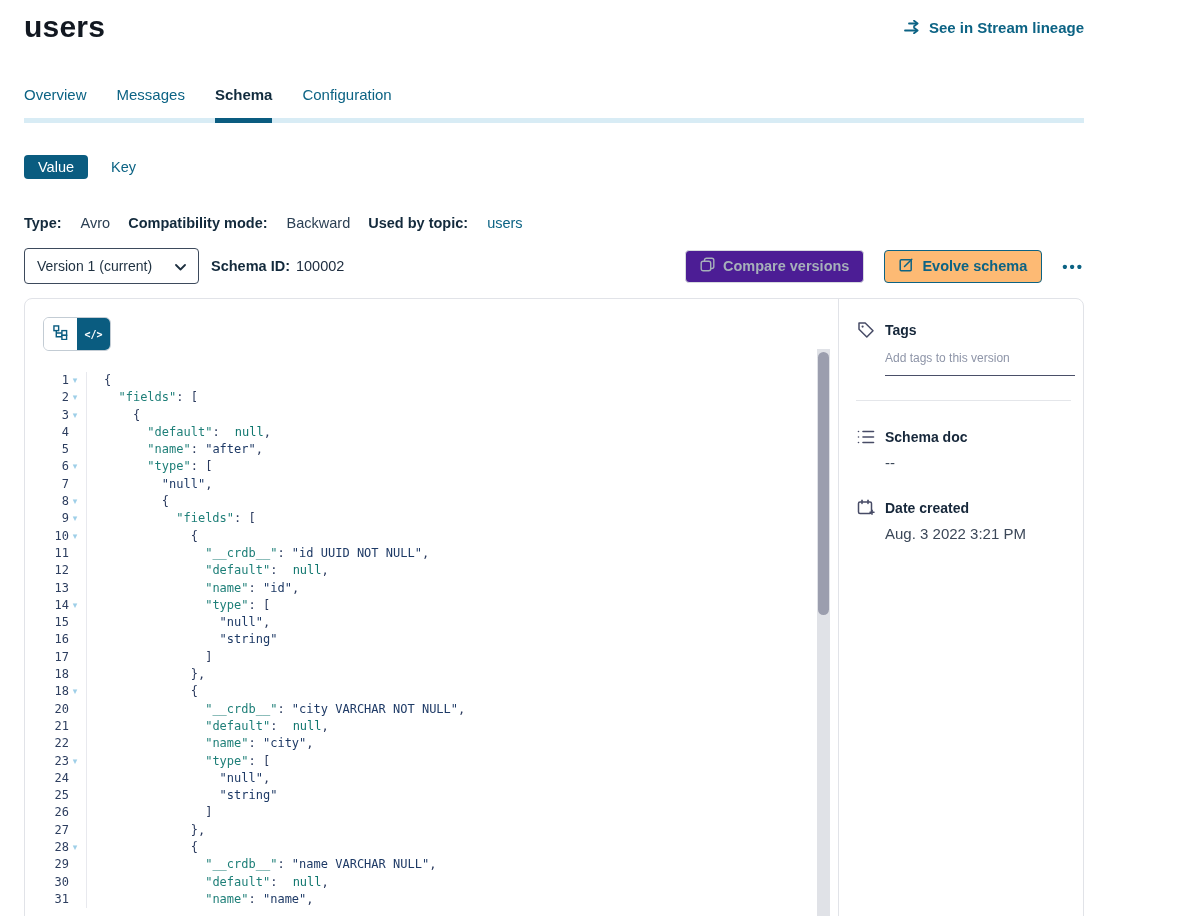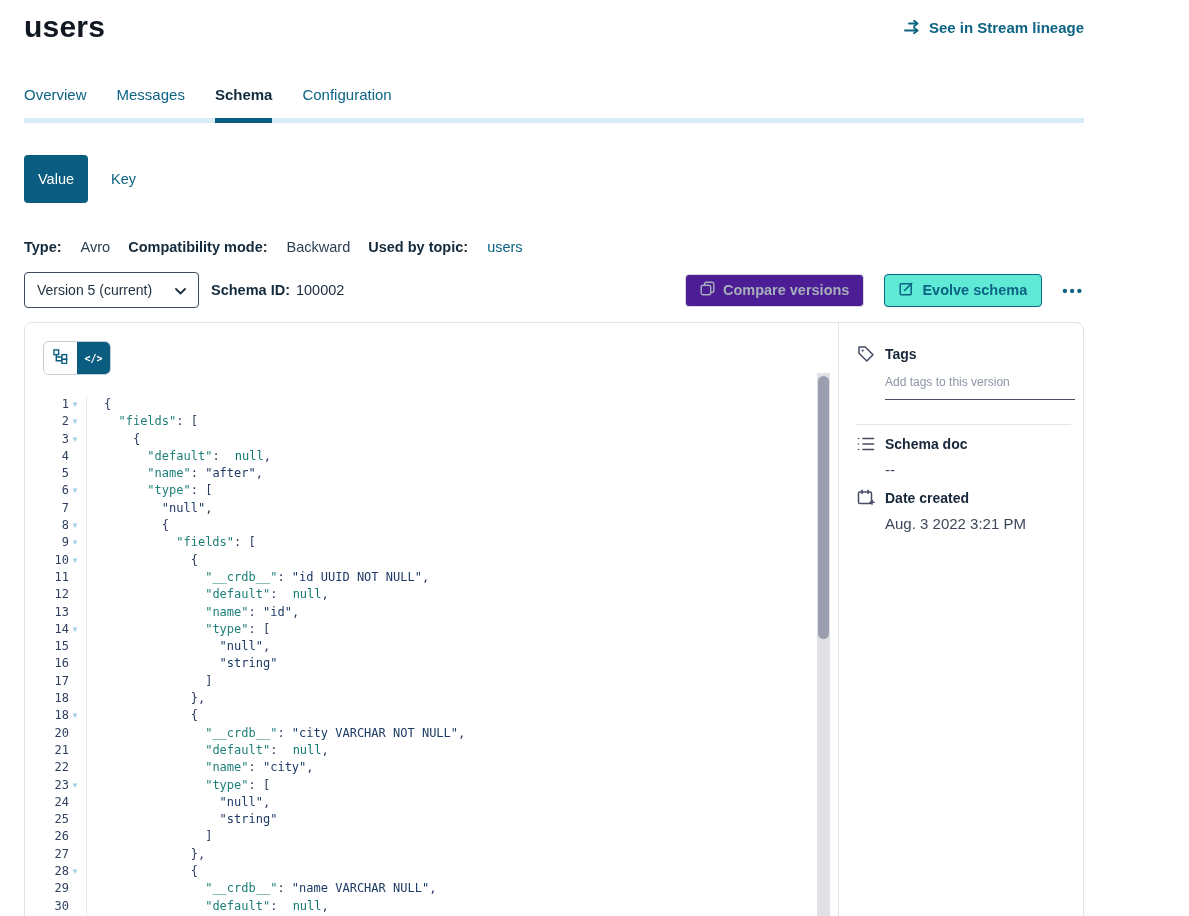--- a/index.html
+++ b/index.html
@@ -13,38 +13,38 @@
   .lineage { display:flex; align-items:center; gap:7px; color:#0c6384; font-size:15px; font-weight:600; cursor:pointer; }
   .lineage svg { display:block; }
 
   
   .tabs { display:flex; gap:30px; margin-top:42px; border-bottom:5px solid #d8ecf5; }
   .tab { font-size:15px; color:#0c6384; padding-bottom:15px; margin-bottom:-5px; cursor:pointer; text-decoration:none; }
   .tab.active { color:#112b3d; font-weight:600; border-bottom:5px solid #0a5c80; }
 
   
   .segrow { display:flex; align-items:center; gap:23px; margin-top:32px; }
-  .btn-value { background:#0a5c80; color:#fff; font-size:14.5px; padding:16px 14px; border:none; border-radius:4px; cursor:pointer; }
+  .btn-value { background:#0a5c80; color:#fff; font-size:14.5px; padding:4px 14px; border:none; border-radius:4px; cursor:pointer; }
   .btn-key { color:#0c6384; font-size:14.5px; background:none; border:none; cursor:pointer; }
 
   
   .meta { display:flex; gap:18px; margin-top:36px; font-size:14.5px; align-items:center; }
   .meta .pair { display:flex; gap:19px; }
   .meta .lbl { font-weight:700; color:#132a3c; }
   .meta .val { color:#2c4054; }
   .meta .link { color:#0c6384; cursor:pointer; }
 
   
   .verbar { display:flex; align-items:center; margin-top:17px; }
   .select { width:175px; height:36px; border:1px solid #3d4a5c; border-radius:4px; display:flex; align-items:center; justify-content:space-between; padding:0 12px; font-size:14px; color:#1e3040; cursor:pointer; background:#fff; }
   .schemaid { display:flex; gap:6px; font-size:14.5px; margin-left:12px; }
   .schemaid .lbl { font-weight:700; color:#132a3c; }
   .actions { margin-left:auto; display:flex; align-items:center; gap:20px; }
   .btn-compare { display:flex; align-items:center; gap:8px; height:33px; padding:0 14px; border:1px solid #d6dade; border-radius:4px; background:#4c1d95; color:#a6b0ba; font-size:14.5px; font-weight:600; cursor:default; }
-  .btn-evolve { display:flex; align-items:center; gap:8px; height:33px; padding:0 14px; border:1px solid #0c6384; border-radius:4px; background:#5eead4; color:#0c6384; font-size:14.5px; font-weight:600; cursor:pointer; }
+  .btn-evolve { display:flex; align-items:center; gap:8px; height:33px; padding:0 14px; border:1px solid #0c6384; border-radius:4px; background:#fdba74; color:#0c6384; font-size:14.5px; font-weight:600; cursor:pointer; }
   .more { color:#0c6384; font-size:15px; font-weight:700; letter-spacing:2px; cursor:pointer; border:none; background:none; }
 
   
   .card { margin-top:14px; border:1px solid #e1e3e8; border-radius:8px; display:flex; height:660px; }
   .editor { flex:1; min-width:0; position:relative; }
   .toolbar { margin:18px 0 0 18px; }
   .viewtoggle { display:inline-flex; border:1px solid #c3ccd4; border-radius:6px; overflow:hidden; }
   .vt-seg { width:33px; height:32px; display:flex; align-items:center; justify-content:center; background:#fff; color:#0a5c80; cursor:pointer; }
   .vt-seg.sel { background:#0a5c80; color:#fff; }
   .vt-code-glyph { font-family:"DejaVu Sans Mono", monospace; font-size:10px; font-weight:700; }
@@ -66,21 +66,21 @@
   
   .sidebar { width:245px; flex:none; border-left:1px solid #e1e3e8; padding-top:22px; }
   .side-section { padding:0 14px 0 18px; }
   .side-head { display:flex; align-items:center; gap:10px; font-size:14px; font-weight:700; color:#16273a; }
   .side-head svg { color:#474b66; display:block; }
   .side-body { margin-left:28px; }
   .tag-input { width:190px; border:none; border-bottom:1px solid #4a4f68; font-size:12px; padding:12px 0 10px 0; color:#2c4054; outline:none; font-family:"Liberation Sans", sans-serif; }
   .tag-input::placeholder { color:#8e95a8; }
   .divider { border-top:1px solid #e4e6ea; margin:24px 12px 0 17px; }
   .side-val { margin-top:9px; font-size:15px; color:#3c4859; margin-left:28px; }
-  .mt26 { margin-top:11px; }
+  .mt26 { margin-top:28px; }
 </style>
 </head>
 <body>
 
 <div class="page">
 
   <div class="hdr">
     <div class="title">users</div>
     <div class="lineage">
       <span>
@@ -117,21 +117,21 @@
       <span class="val">Backward</span>
     </span>
     <span class="pair">
       <span class="lbl">Used by topic:</span>
       <span class="link">users</span>
     </span>
   </div>
 
   <div class="verbar">
     <div class="select">
-      <span>Version 5 (current)</span>
+      <span>Version 1 (current)</span>
       <span>
         <svg width="11" height="7" viewBox="0 0 11 7" fill="none" stroke="#1e3040" stroke-width="1.8" stroke-linecap="round" stroke-linejoin="round">
             <polyline points="1,1 5.5,5.5 10,1"></polyline>
           </svg>
       </span>
     </div>
     <div class="schemaid">
       <span class="lbl">Schema ID:</span>
       <span class="val">100002</span>
     </div>

